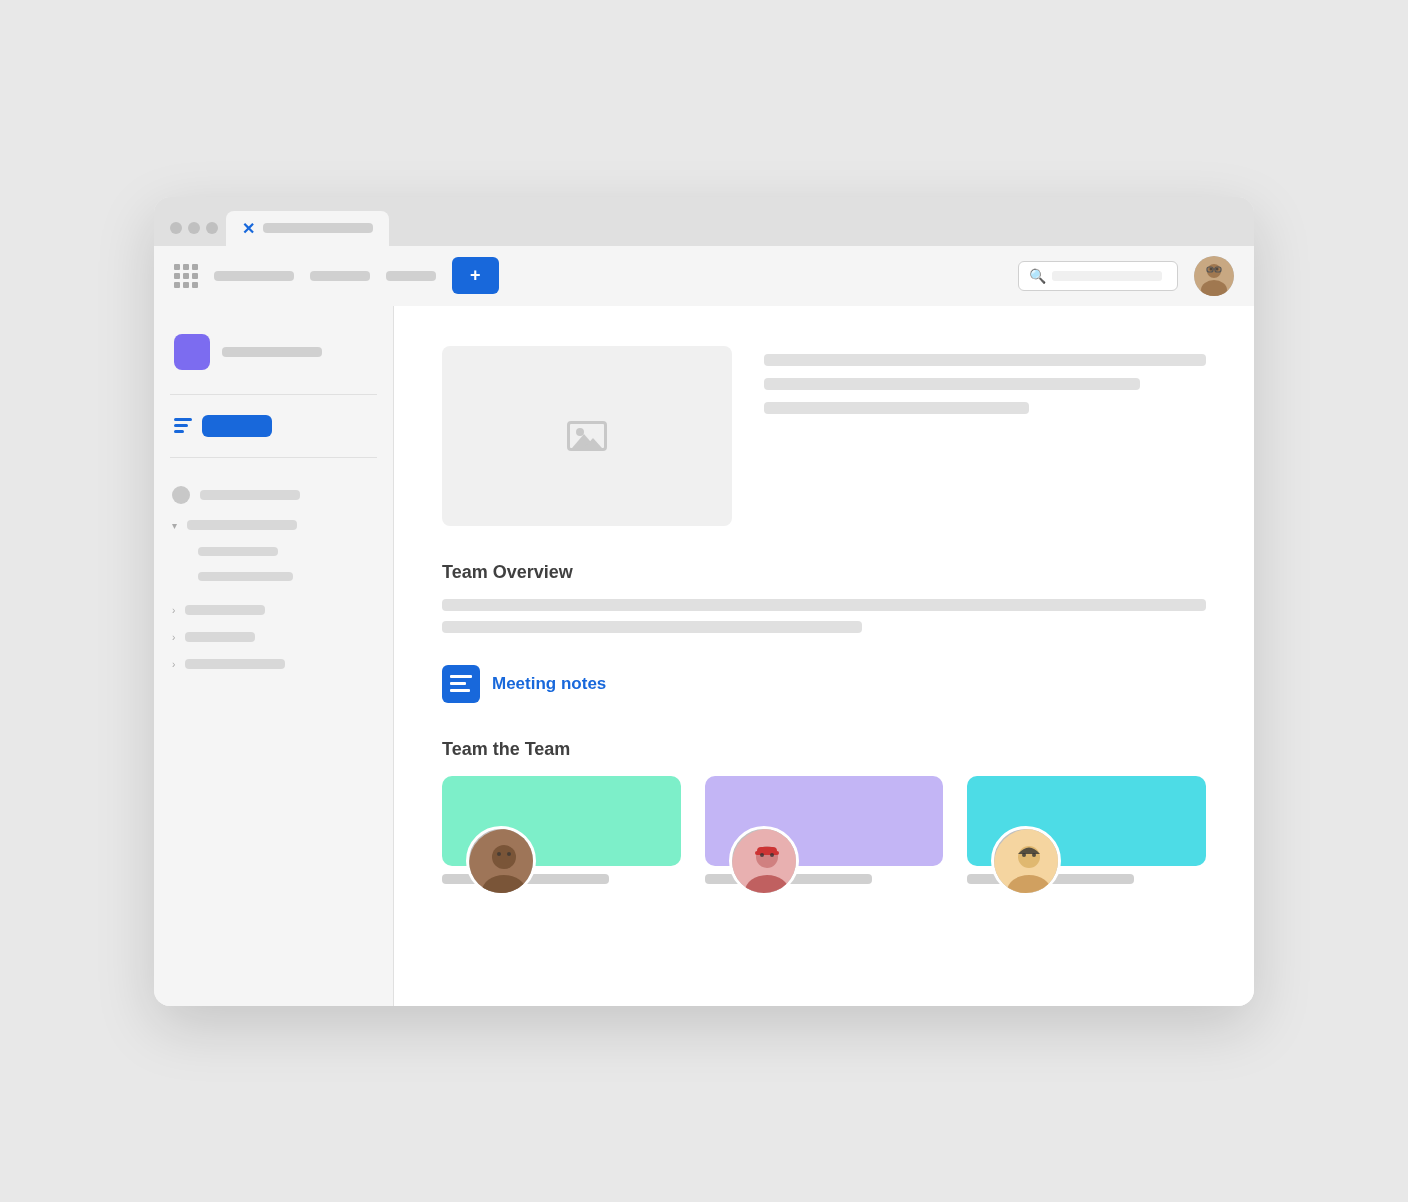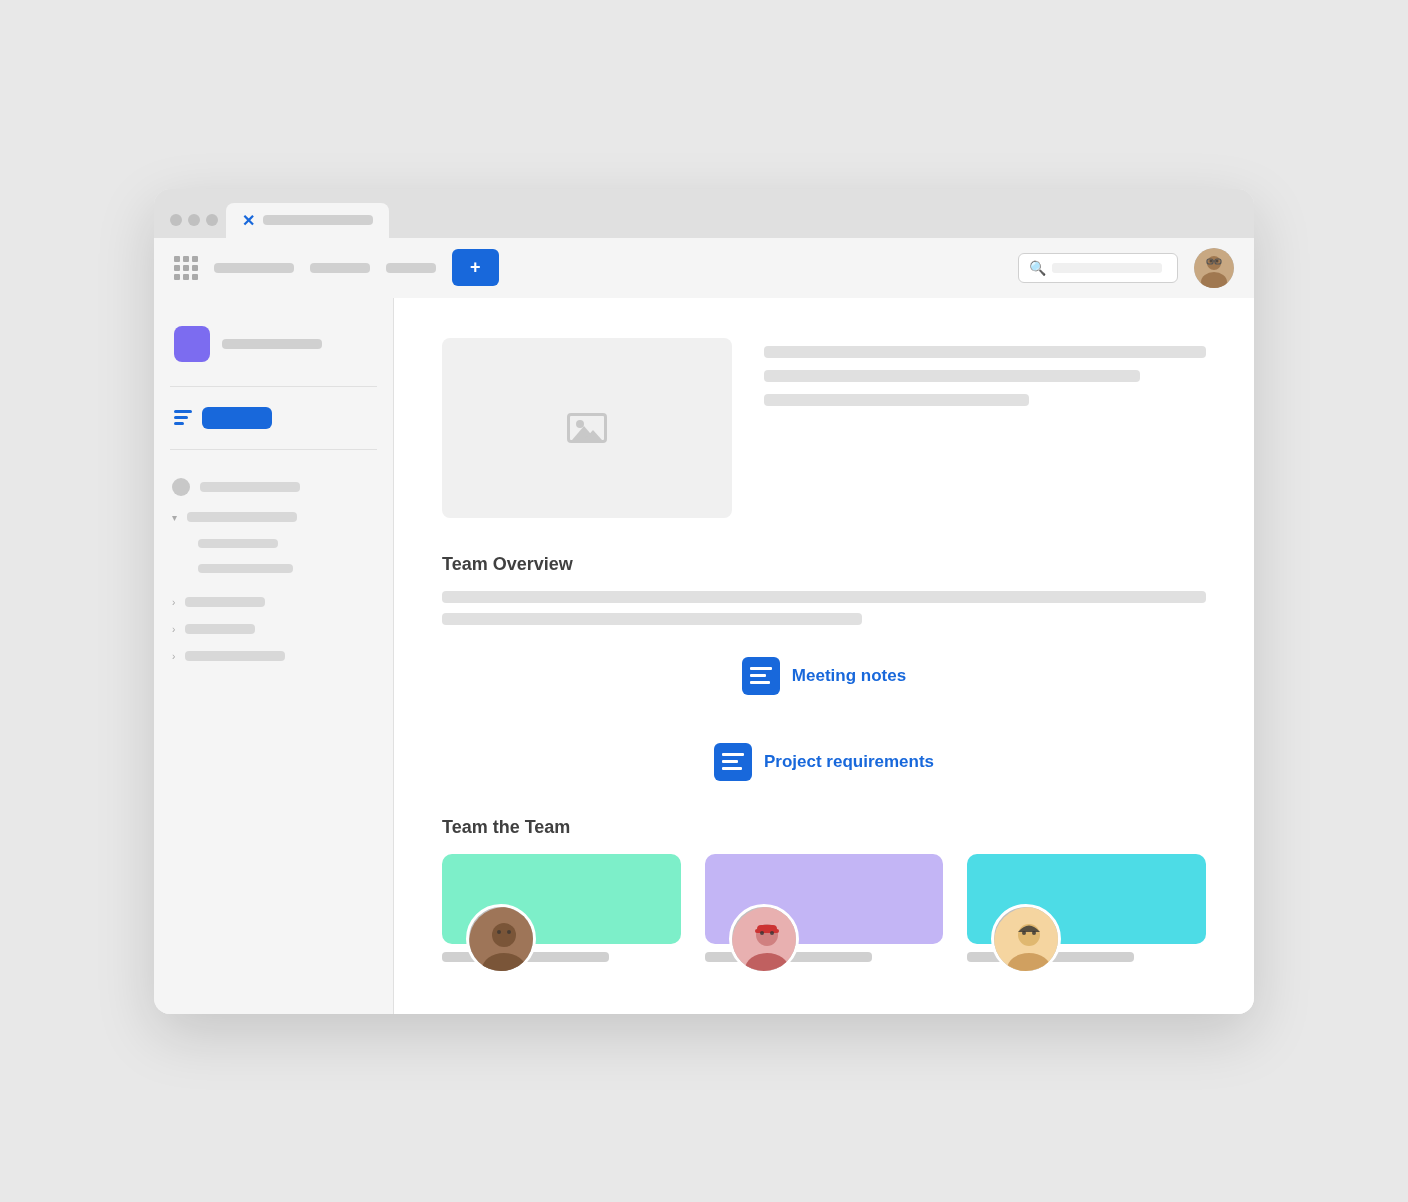--- a/index.html
+++ b/index.html
@@ -343,21 +343,20 @@
       flex-direction: column;
       gap: 10px;
       margin-bottom: 32px;
     }
     
     .links-row {
       display: flex;
       gap: 48px;
       margin-bottom: 36px;
       align-items: center;
-      flex-direction: column;
     }
     .link-item {
       display: flex;
       align-items: center;
       gap: 12px;
       cursor: pointer;
     }
     .link-doc-icon {
       width: 38px;
       height: 38px;
@@ -567,30 +566,20 @@
           <div class="link-doc-icon">
             <div class="doc-lines">
               <div class="doc-line l1"></div>
               <div class="doc-line l2"></div>
               <div class="doc-line l3"></div>
             </div>
           </div>
           <span class="link-text">Meeting notes</span>
         </div>
 
-        <div class="link-item">
-          <div class="link-doc-icon">
-            <div class="doc-lines">
-              <div class="doc-line l1"></div>
-              <div class="doc-line l2"></div>
-              <div class="doc-line l3"></div>
-            </div>
-          </div>
-          <span class="link-text">Project requirements</span>
-        </div>
       </div>
 
       <div class="meet-section">
         <h2 class="section-heading">Team the Team</h2>
         <div class="team-cards">
 
           <div class="team-card">
             <div class="team-card-bg green"></div>
             <div class="team-card-avatar">
               <svg width="70" height="70" viewBox="0 0 70 70">

